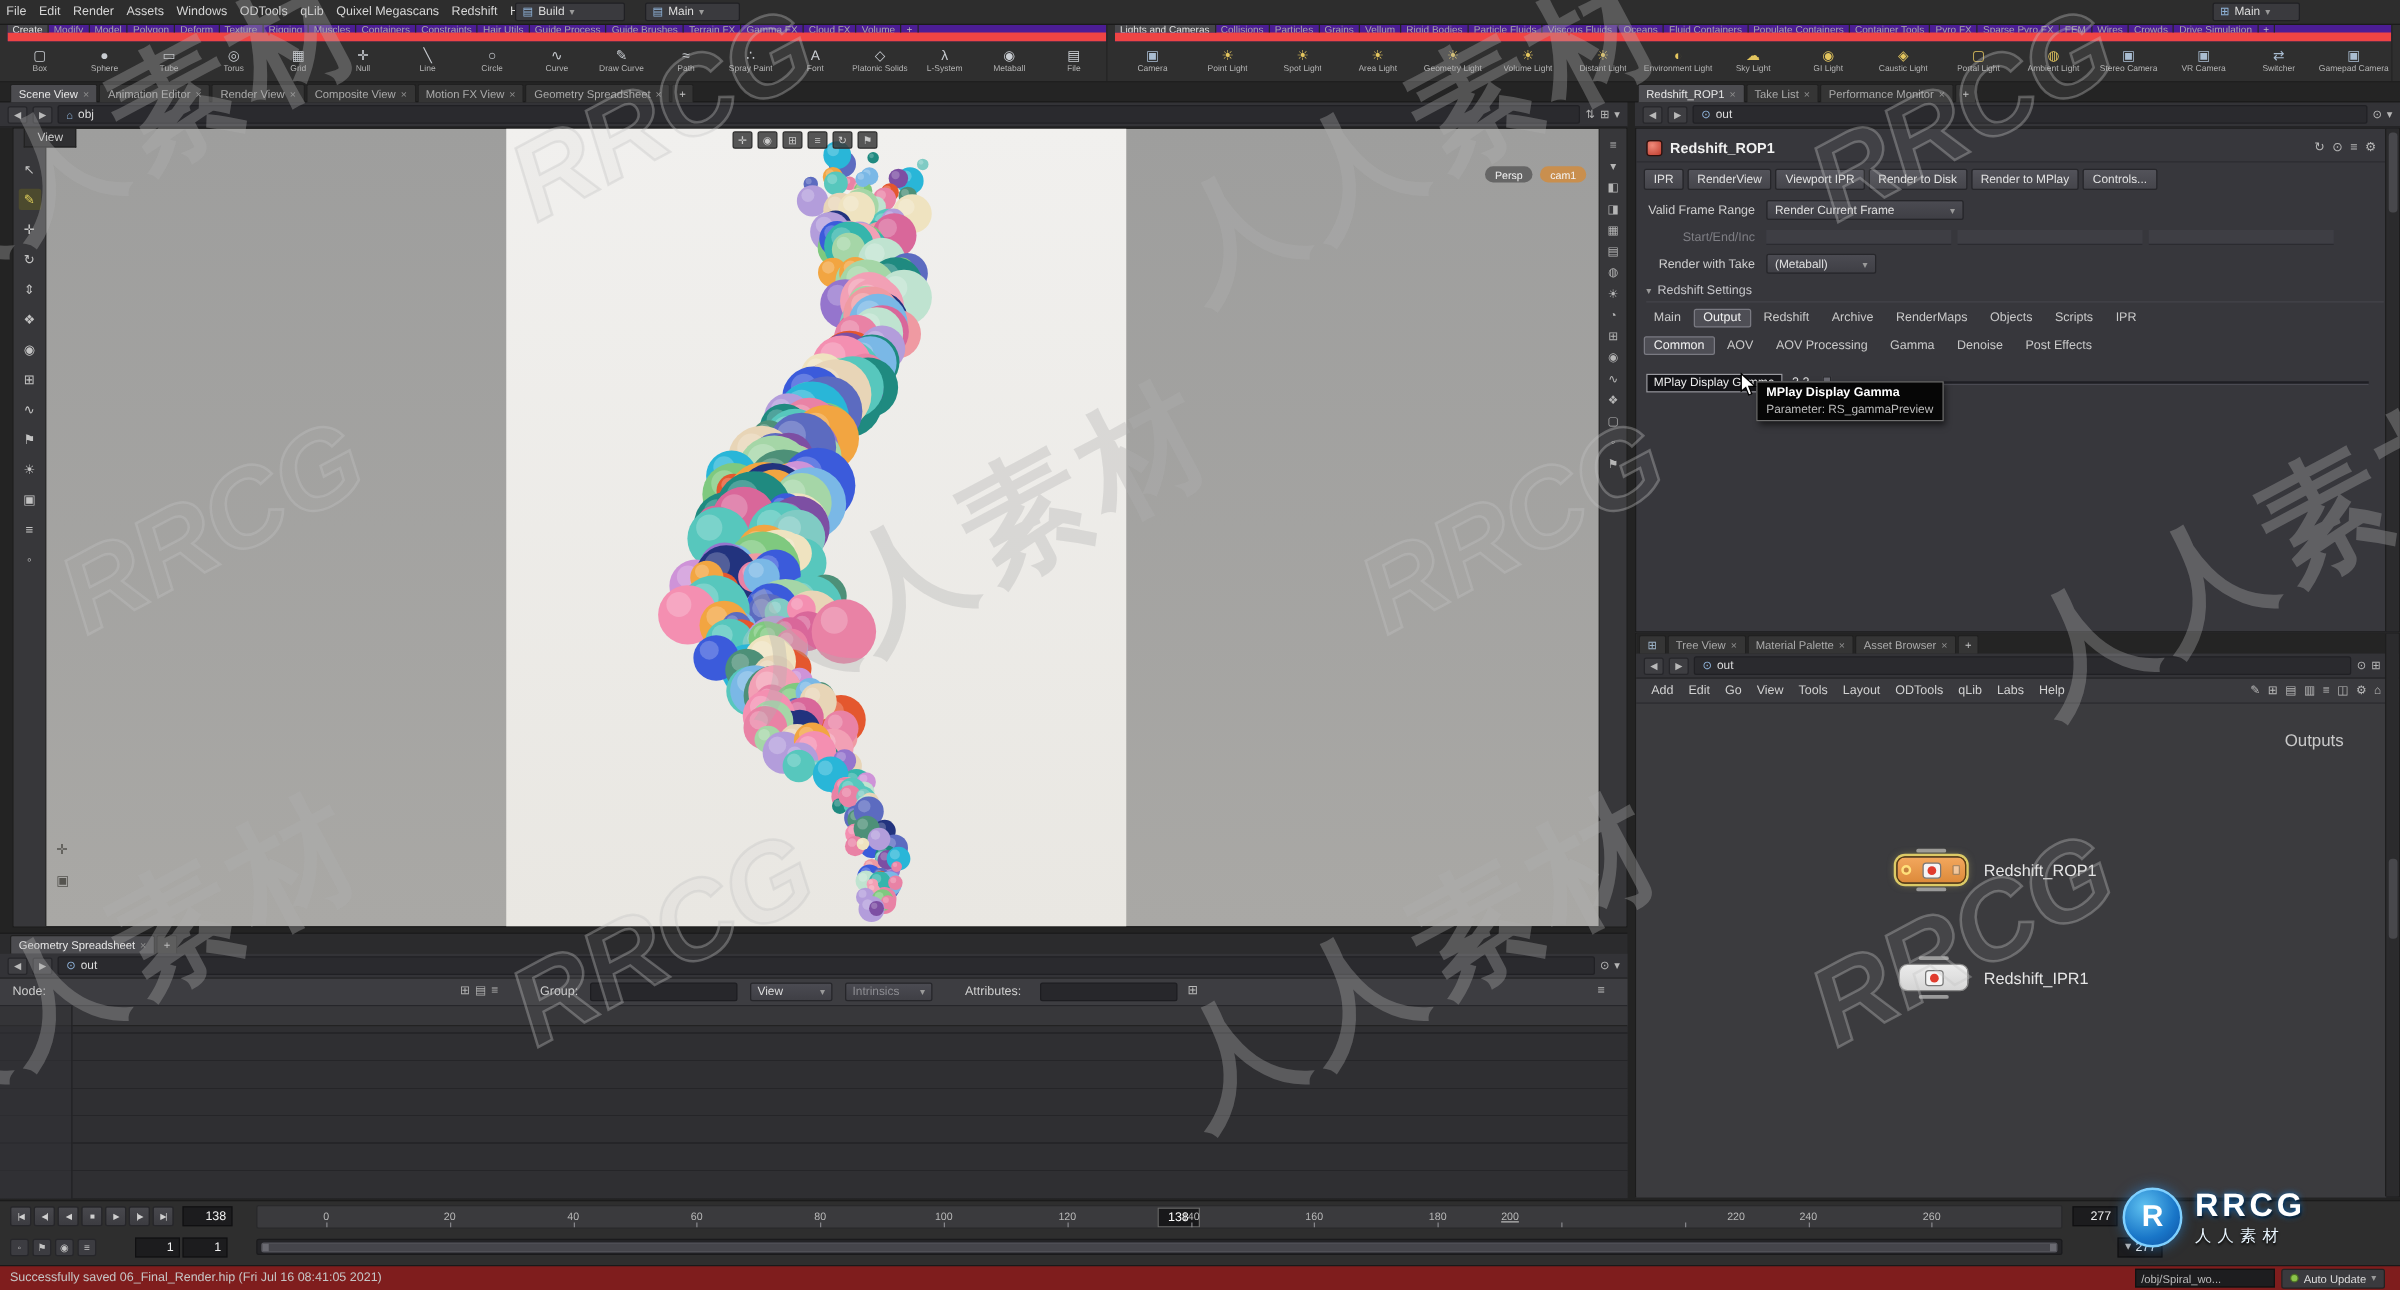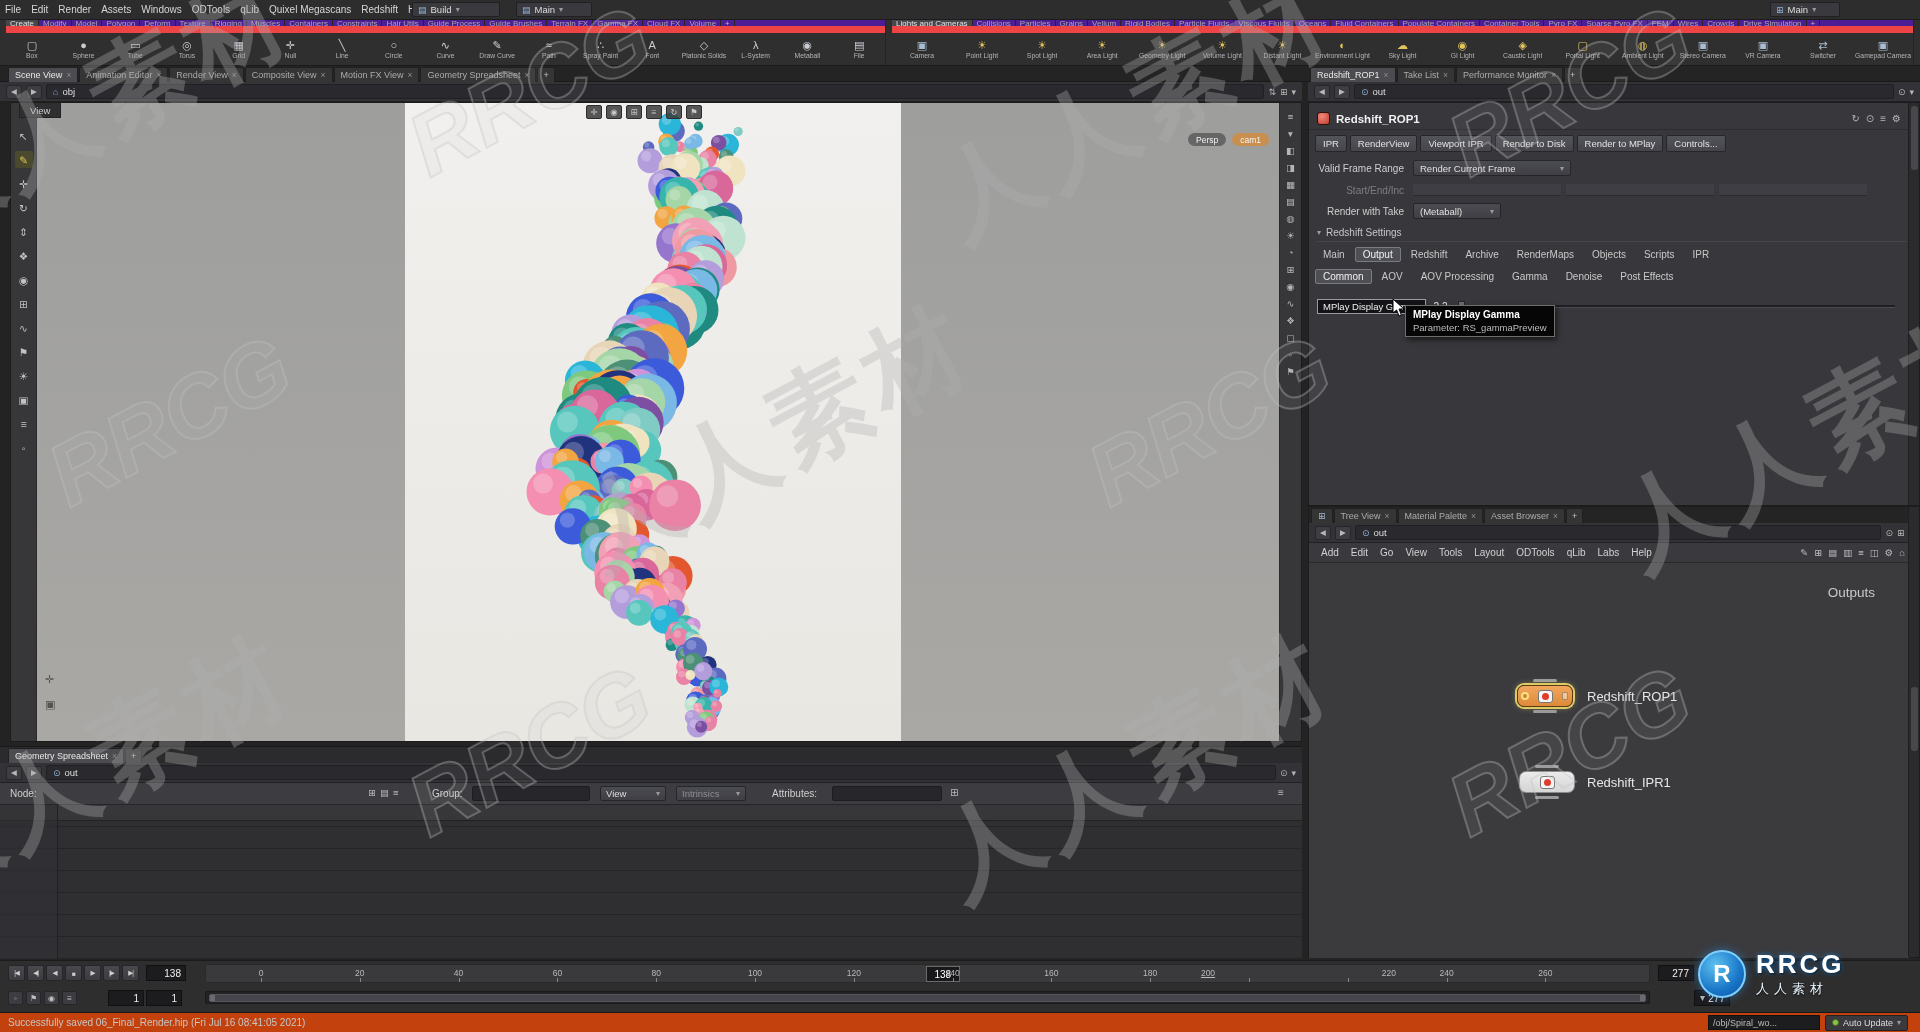--- a/index.html
+++ b/index.html
@@ -143,21 +143,21 @@
 #tl-row1-icons,#tl-row2-icons{position:absolute;left:1700px;top:2px;display:flex;gap:6px;font-size:10px;color:#b5b5b5}
 #tl-toggles{position:absolute;left:8px;top:2px;display:flex;gap:3px}
 .ttog{width:15px;height:14px;background:#3c3c41;border:1px solid #26262a;border-radius:2px;color:#c3c3c3;font-size:8px;display:flex;align-items:center;justify-content:center}
 #rs1{left:108px}#rs2{left:146px}#re1{left:1658px}#re2{left:1694px;top:1px}
 #range-slider{position:absolute;left:205px;top:2px;width:1445px;height:13px;background:#232326;border:1px solid #1a1a1c;border-radius:2px}
 .rs-bar{position:absolute;left:3px;right:3px;top:2px;height:8px;background:#45454b;border:1px solid #55555c;border-radius:2px}
 .rs-bar:before,.rs-bar:after{content:"";position:absolute;top:0;width:5px;height:100%;background:#6a6a71}
 .rs-bar:before{left:0}.rs-bar:after{right:0}
 
 
-#statusbar{position:absolute;left:0;top:1012px;width:1920px;height:20px;background:#c2410c;display:flex;align-items:center;padding:4px 8px;font-size:10px;color:#c6c6c6;border-top:1px solid #191919}
+#statusbar{position:absolute;left:0;top:1012px;width:1920px;height:20px;background:#7f1d1d;display:flex;align-items:center;padding:4px 8px;font-size:10px;color:#c6c6c6;border-top:1px solid #191919}
 #sb-path{margin-left:auto;width:112px;height:15px;background:#1d1d1f;border:1px solid #111;font-size:9px;color:#bbb;display:flex;align-items:center;padding:0 4px;white-space:nowrap;overflow:hidden}
 #sb-update{display:flex;align-items:center;gap:4px;height:16px;background:#3a3a3e;border:1px solid #222;border-radius:2px;padding:0 6px;font-size:9px;color:#ddd;margin-left:5px;margin-right:4px}
 .gdot{width:7px;height:7px;border-radius:50%;background:#8bc34a;border:1px solid #4b6b24}
 
 
 #watermarks{position:absolute;inset:0;pointer-events:none;z-index:40;overflow:hidden}
 .wm{position:absolute;transform:rotate(-28deg);font-weight:bold;white-space:nowrap}
 .wm.cn{font-size:100px;color:rgba(175,175,175,.34);letter-spacing:8px}
 .wm.en{font-size:88px;font-style:italic;color:rgba(190,190,190,.08);-webkit-text-stroke:2px rgba(195,195,195,.35)}
 #rrcg-logo{position:absolute;left:1698px;top:950px;z-index:60;display:flex;align-items:center;gap:10px;pointer-events:none}

